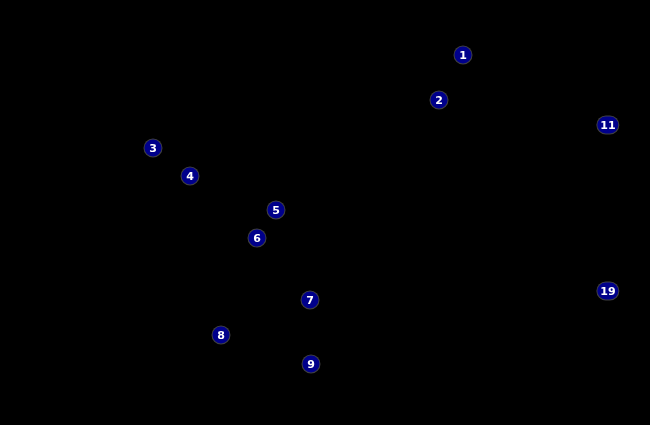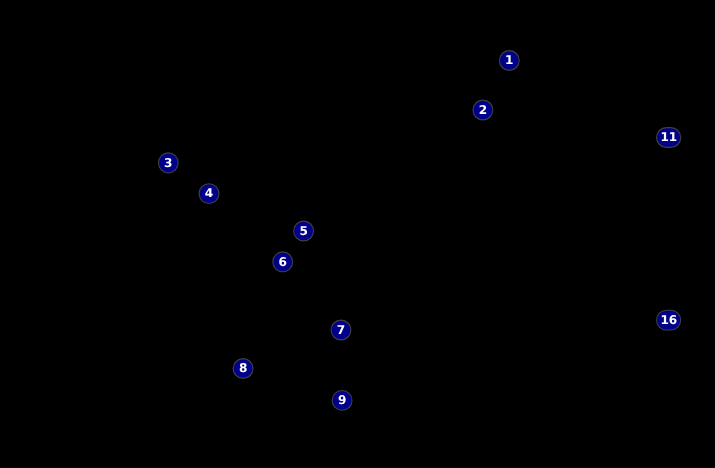--- a/index.html
+++ b/index.html
@@ -39,15 +39,15 @@
 <div class="screen" style="width: 650px; height: 425px; background: rgb(0, 0, 0);">
     <div class="marker" style="left: 463px; top: 55px; background: rgb(0, 0, 139); color: rgb(255, 255, 255);">1</div>
     <div class="marker" style="left: 439px; top: 100px; background: rgb(0, 0, 139); color: rgb(255, 255, 255);">2</div>
     <div class="marker" style="left: 153px; top: 148px; background: rgb(0, 0, 139); color: rgb(255, 255, 255);">3</div>
     <div class="marker" style="left: 190px; top: 176px; background: rgb(0, 0, 139); color: rgb(255, 255, 255);">4</div>
     <div class="marker" style="left: 276px; top: 210px; background: rgb(0, 0, 139); color: rgb(255, 255, 255);">5</div>
     <div class="marker" style="left: 257px; top: 238px; background: rgb(0, 0, 139); color: rgb(255, 255, 255);">6</div>
     <div class="marker" style="left: 310px; top: 300px; background: rgb(0, 0, 139); color: rgb(255, 255, 255);">7</div>
     <div class="marker" style="left: 221px; top: 335px; background: rgb(0, 0, 139); color: rgb(255, 255, 255);">8</div>
     <div class="marker" style="left: 311px; top: 364px; background: rgb(0, 0, 139); color: rgb(255, 255, 255);">9</div>
-    <div class="marker" style="left: 608px; top: 291px; background: rgb(0, 0, 139); color: rgb(255, 255, 255);">16</div>
+    <div class="marker" style="left: 608px; top: 291px; background: rgb(0, 0, 139); color: rgb(255, 255, 255);">19</div>
     <div class="marker" style="left: 608px; top: 105px; background: rgb(0, 0, 139); color: rgb(255, 255, 255); margin-top: 20px;">11</div>
   </div>
 
 </body></html>

